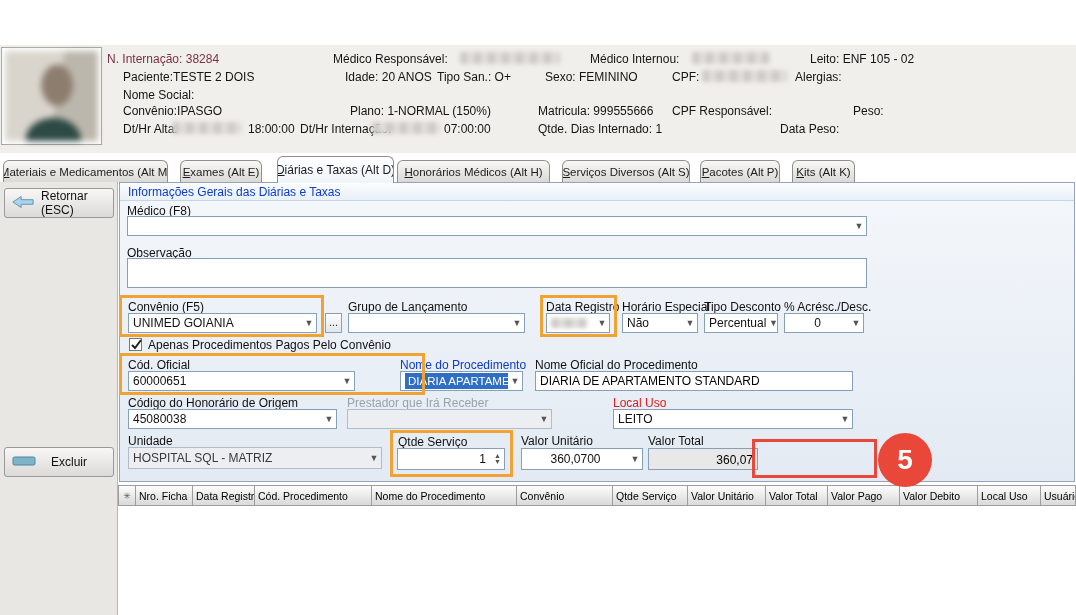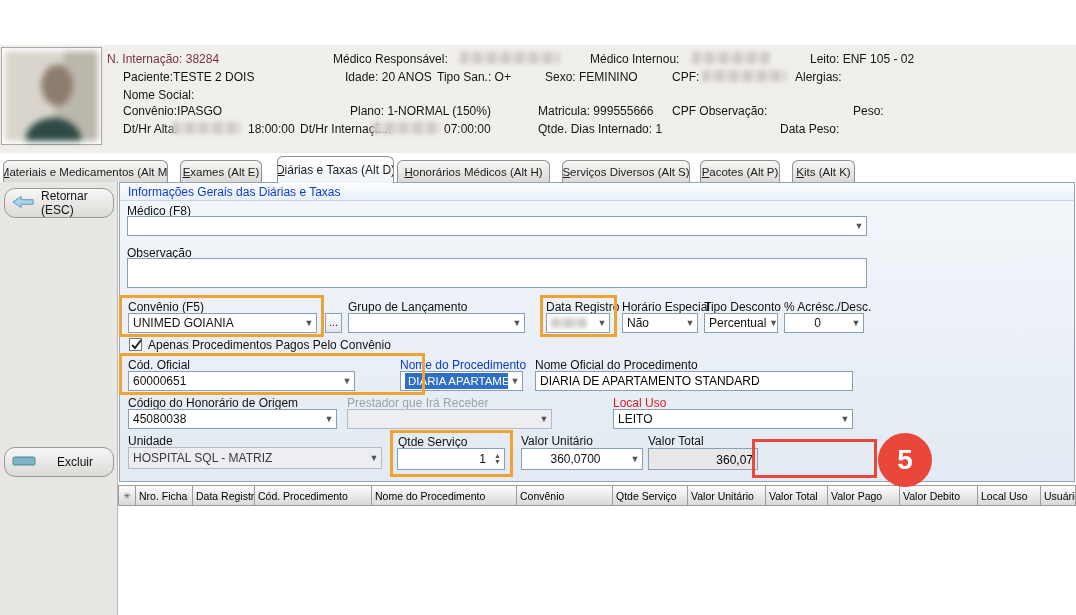--- a/index.html
+++ b/index.html
@@ -36,21 +36,21 @@
        border-radius:6px 6px 0 0;background:linear-gradient(#f8f7f5,#dbd9d6);
        font-size:11.5px;color:#1c1c1c;display:flex;align-items:center;justify-content:center;
        white-space:nowrap;overflow:hidden;cursor:pointer}
   .tab.active{top:156px;height:27px;background:linear-gradient(#ffffff,#eef4f8);
        z-index:6;font-size:12px}
 
   
   .sidebar{position:absolute;left:0;top:182px;width:118px;height:433px;
            background:#e9e7e4;border-right:1px solid #bab7b2}
   .side-btn{position:absolute;left:4px;width:110px;height:30px;border:1px solid #9a9a9a;
-            border-radius:11px;background:linear-gradient(#f8f7f6,#dcdad7);
+            border-radius:3px;background:linear-gradient(#f8f7f6,#dcdad7);
             display:flex;align-items:center;gap:7px;padding:8px 7px;font-size:12px;color:#111;
             cursor:pointer;z-index:2}
 
   
   .groupbox{position:absolute;left:119px;top:182px;width:956px;height:300px;
             border:1px solid #93a4bd;background:linear-gradient(#f4f7fb,#e3eaf3)}
   .group-title{position:absolute;left:120px;top:183px;width:954px;height:18px;
             background:linear-gradient(#fcfdfe,#e8f0f8);border-bottom:1px solid #c7d4e3;
             color:#0b3bd0;font-size:12px;padding:2px 0 8px 8px;z-index:1}
   .lbl{position:absolute;font-size:12px;color:#101010;white-space:nowrap;z-index:2}
@@ -119,21 +119,21 @@
   <div class="hl" style="left:545px;top:70px"><span>Sexo:</span>&nbsp;<span>FEMININO</span></div>
   <div class="hl" style="left:672px;top:70px">CPF:</div>
   <div class="redacted" style="left:702px;top:70px;width:85px"></div>
   <div class="hl" style="left:795px;top:70px">Alergias:</div>
 
   <div class="hl" style="left:123px;top:88px">Nome Social:</div>
 
   <div class="hl" style="left:123px;top:104px"><span>Convênio:</span><span>IPASGO</span></div>
   <div class="hl" style="left:350px;top:104px"><span>Plano:</span>&nbsp;<span>1-NORMAL (150%)</span></div>
   <div class="hl" style="left:538px;top:104px"><span>Matricula:</span>&nbsp;<span>999555666</span></div>
-  <div class="hl" style="left:672px;top:104px">CPF Observação:</div>
+  <div class="hl" style="left:672px;top:104px">CPF Responsável:</div>
   <div class="hl" style="left:853px;top:104px">Peso:</div>
 
   <div class="hl" style="left:123px;top:122px"><span>Dt/Hr Alta:</span></div>
   <div class="redacted" style="left:172px;top:122px;width:70px"></div>
   <div class="hl" style="left:248px;top:122px">18:00:00</div>
   <div class="hl" style="left:300px;top:122px"><span>Dt/Hr Internação:</span></div>
   <div class="redacted" style="left:372px;top:122px;width:68px"></div>
   <div class="hl" style="left:444px;top:122px">07:00:00</div>
   <div class="hl" style="left:538px;top:122px"><span>Qtde. Dias Internado:</span>&nbsp;<span>1</span></div>
   <div class="hl" style="left:780px;top:122px">Data Peso:</div>
@@ -150,21 +150,21 @@
   <div class="side-btn" style="top:188px">
     <span><svg width="22" height="14" viewBox="0 0 24 14">
           <path d="M1 7 L10 1 L10 4.5 L23 4.5 L23 9.5 L10 9.5 L10 13 Z" fill="#a9d4ea" stroke="#5a8fb0"></path>
         </svg></span>
     <span>Retornar (ESC)</span>
   </div>
   <div class="side-btn" style="top:447px">
     <span><svg width="24" height="12">
           <rect x="1" y="2" width="22" height="8" rx="1.5" fill="#7fb3c8" stroke="#4d86a0"></rect>
         </svg></span>
-    <span style="margin-left:14px">Excluir</span>
+    <span style="margin-left:8px">Excluir</span>
   </div>
 
   <div class="groupbox"></div>
   <div class="group-title">Informações Gerais das Diárias e Taxas</div>
 
   <div class="lbl" style="left:127px;top:204px">Médico (F8)</div>
   <div class="combo" style="left:127px;top:216px;width:740px">
     <span class="arrow">▼</span>
   </div>
 

